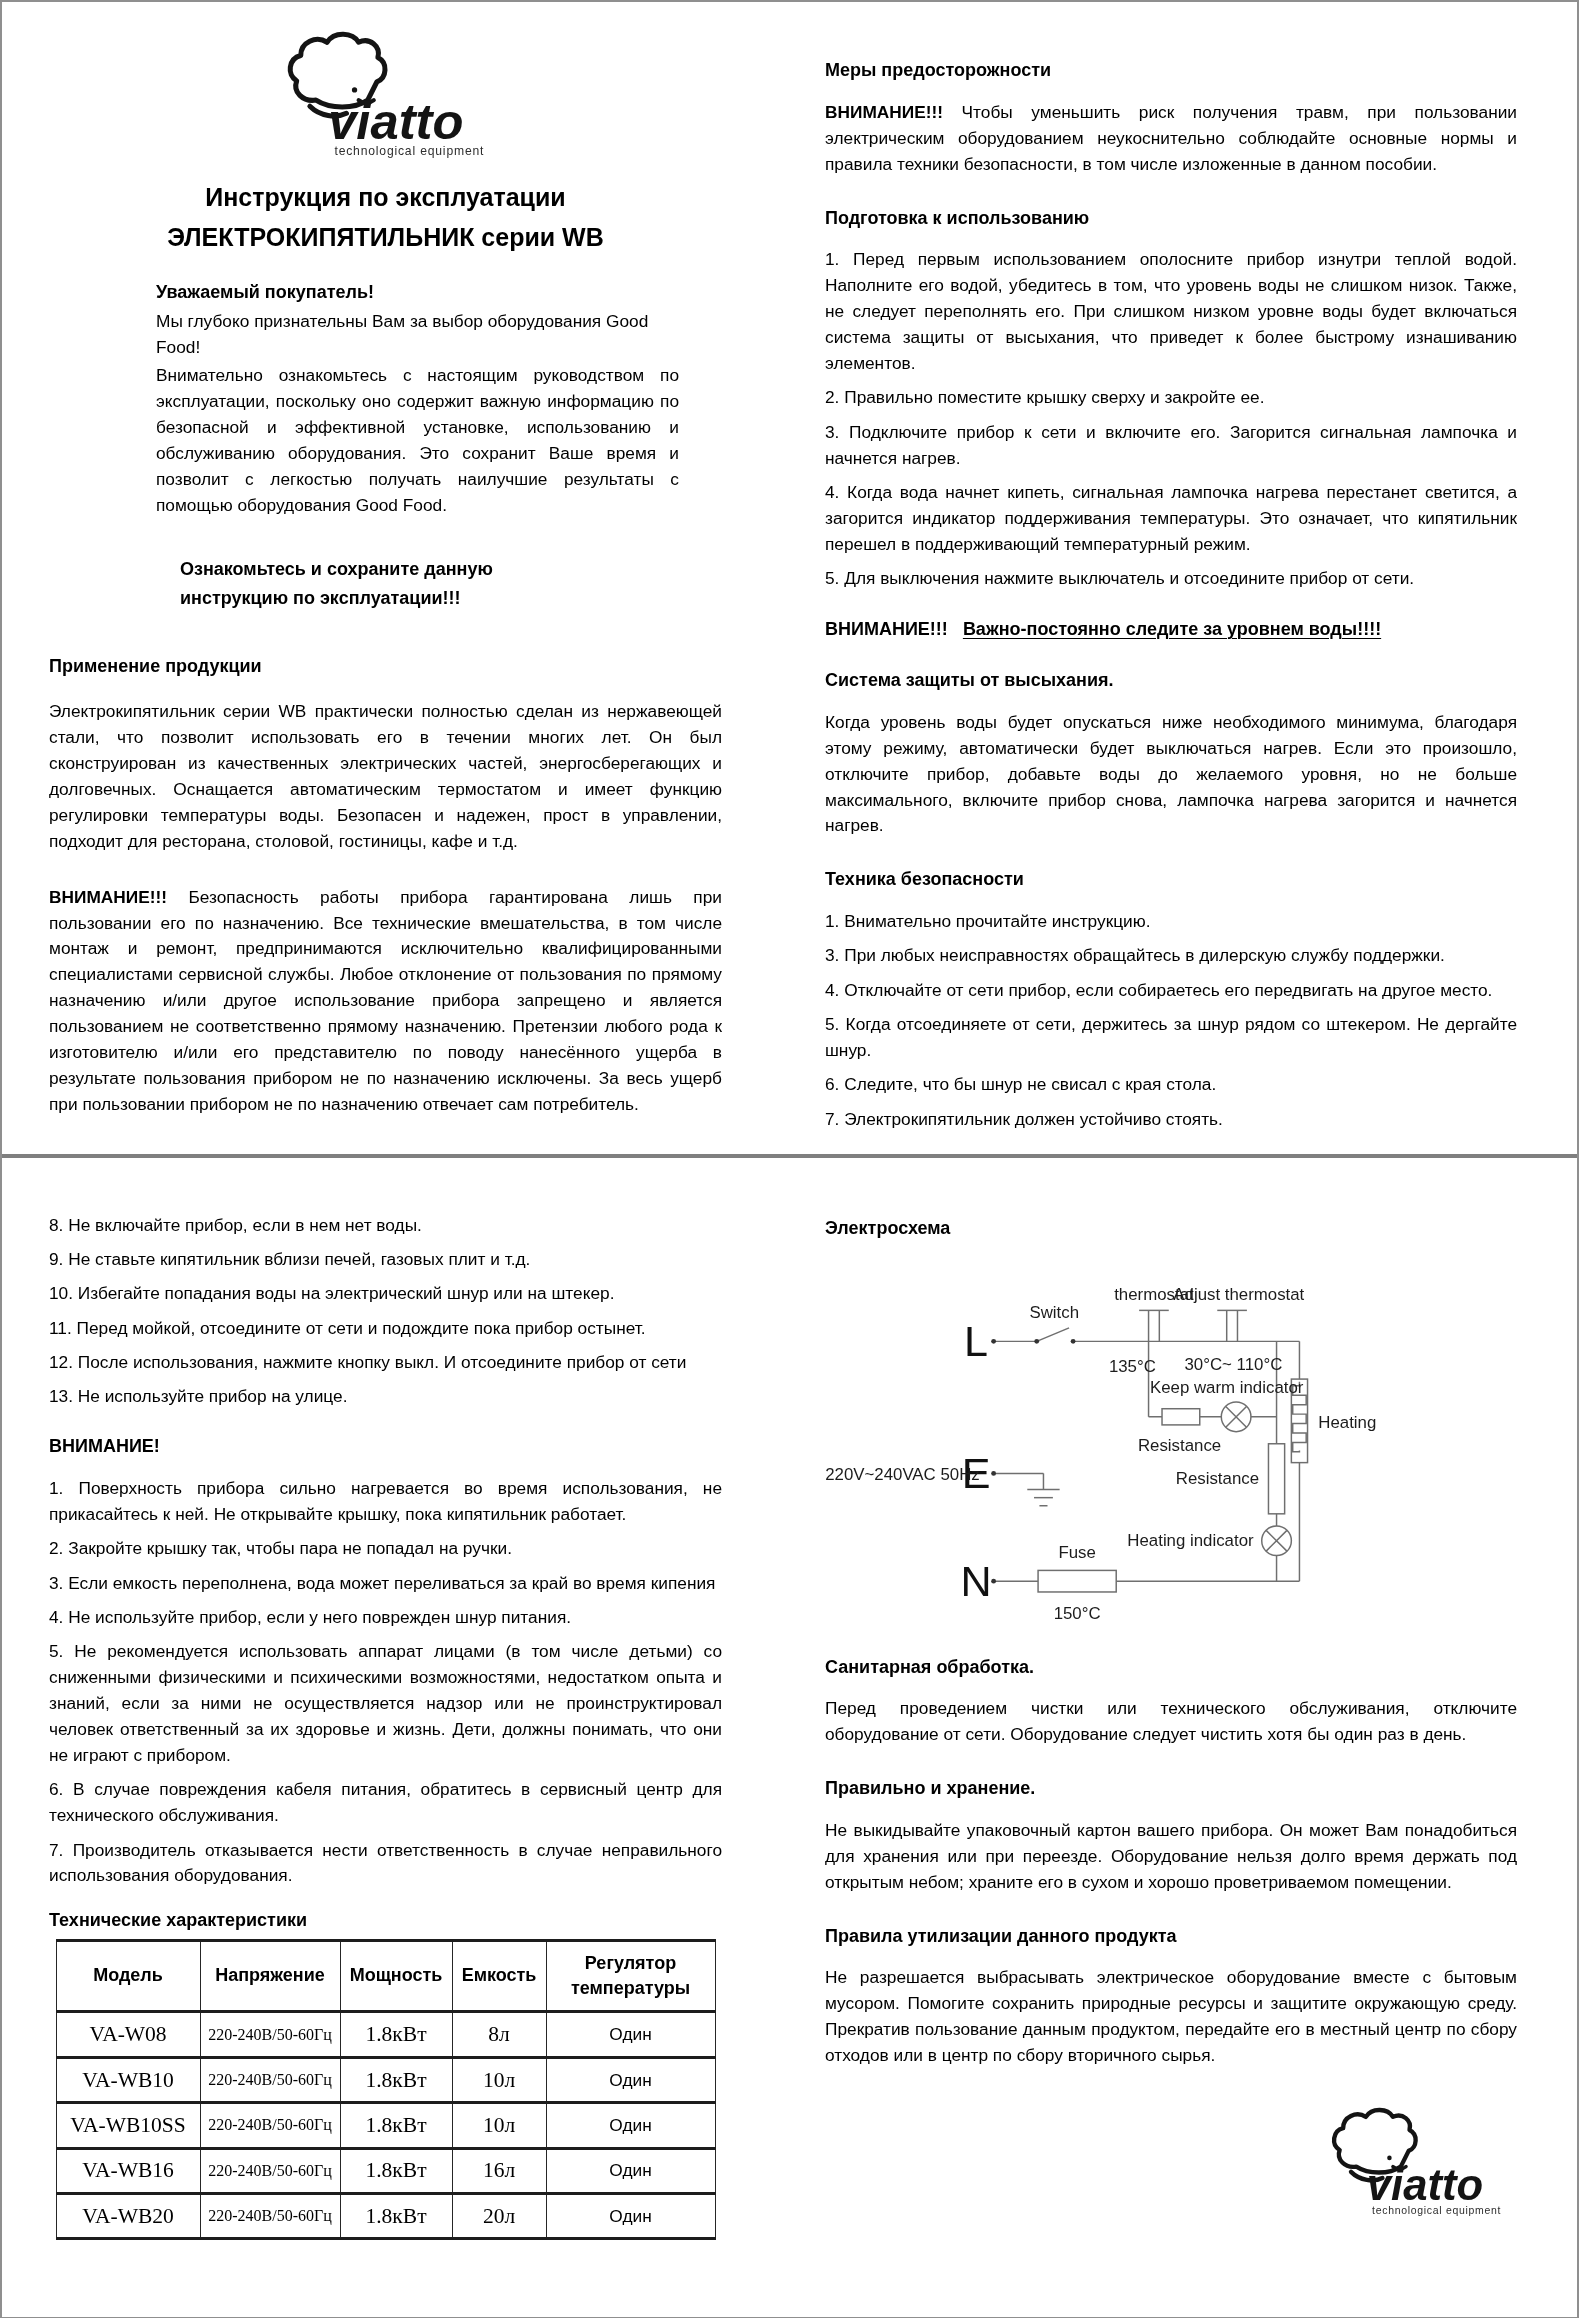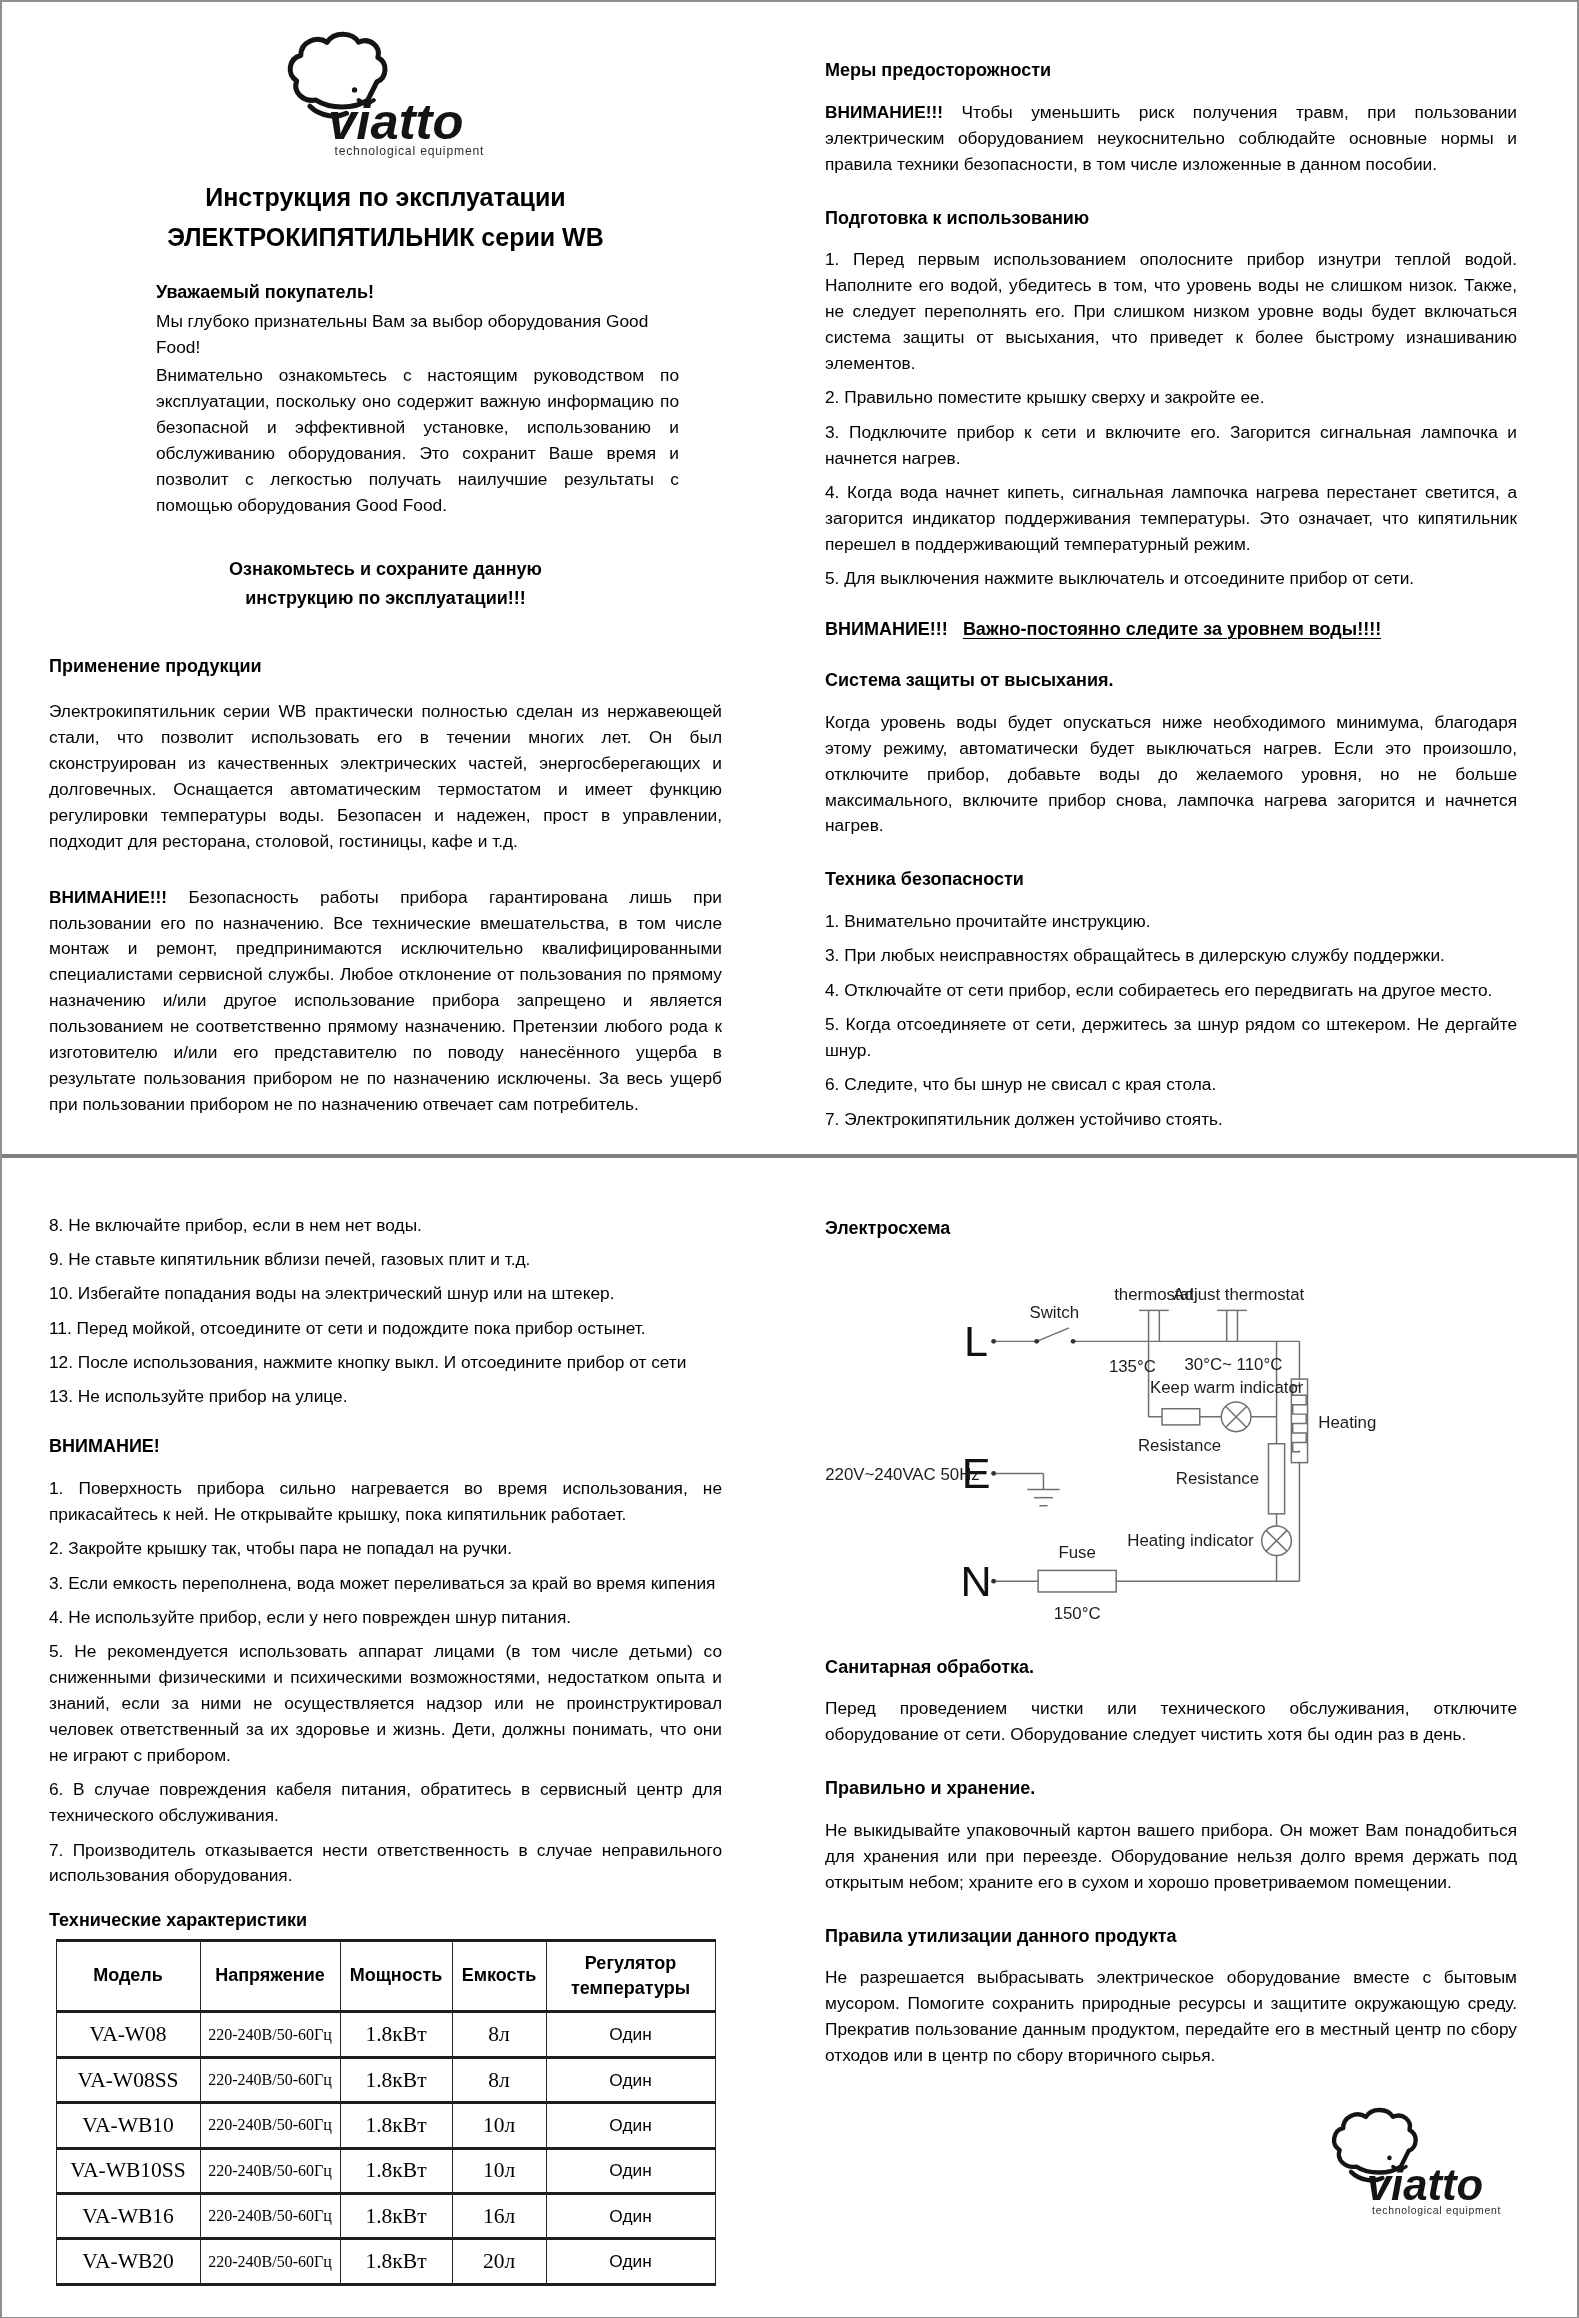--- a/index.html
+++ b/index.html
@@ -23,21 +23,21 @@
   .txt{font-size:17.3px;line-height:1.5;}
   .just{text-align:justify;}
   .b{font-weight:bold;}
   .heading{font-size:18px;font-weight:bold;margin:0 0 18.7px 0;}
   .sp-above{margin-top:30px;}
   p{margin:0 0 14px 0;}
 
   .logo-top{display:block;margin:0 auto;}
   .doc-title{margin-top:16px;text-align:center;font-size:25px;font-weight:bold;line-height:1.6;}
   .greeting{margin-left:107px;width:523px;margin-top:21.5px;}
-  .save-notice{width:411px;margin:36px auto 4px auto;text-align:center;font-size:18px;font-weight:bold;line-height:1.6;}
+  .save-notice{width:411px;margin:36px auto 4px auto;font-size:18px;font-weight:bold;line-height:1.6;}
 
   .list-item{margin:0 0 8.4px 0;}
   .attn-line{margin-top:27px;font-size:18px;font-weight:bold;}
   .attn-line .u{text-decoration:underline;text-decoration-thickness:1.4px;text-underline-offset:3.3px;}
 
   table.specs{border-collapse:collapse;margin-left:6.5px;width:660px;margin-top:7.5px;}
   table.specs th,table.specs td{
     border-left:1.4px solid #262626;border-right:1.4px solid #262626;
     border-top:3.3px solid #1d1d1d;border-bottom:3.3px solid #1d1d1d;
     text-align:center;vertical-align:middle;padding:3.7px 2.8px;
@@ -175,27 +175,20 @@
             <th>Модель</th>
             <th>Напряжение</th>
             <th>Мощность</th>
             <th>Емкость</th>
             <th>Регулятор температуры</th>
           </tr>
         </thead>
         <tbody>
           <tr>
             <td class="cell-serif">VA-W08</td>
-            <td class="cell-volt">220-240В/50-60Гц</td>
-            <td class="cell-serif">1.8кВт</td>
-            <td class="cell-serif">8л</td>
-            <td class="cell-reg">Один</td>
-          </tr>
-          <tr>
-            <td class="cell-serif">VA-W08SS</td>
             <td class="cell-volt">220-240В/50-60Гц</td>
             <td class="cell-serif">1.8кВт</td>
             <td class="cell-serif">8л</td>
             <td class="cell-reg">Один</td>
           </tr>
           <tr>
             <td class="cell-serif">VA-WB10</td>
             <td class="cell-volt">220-240В/50-60Гц</td>
             <td class="cell-serif">1.8кВт</td>
             <td class="cell-serif">10л</td>

